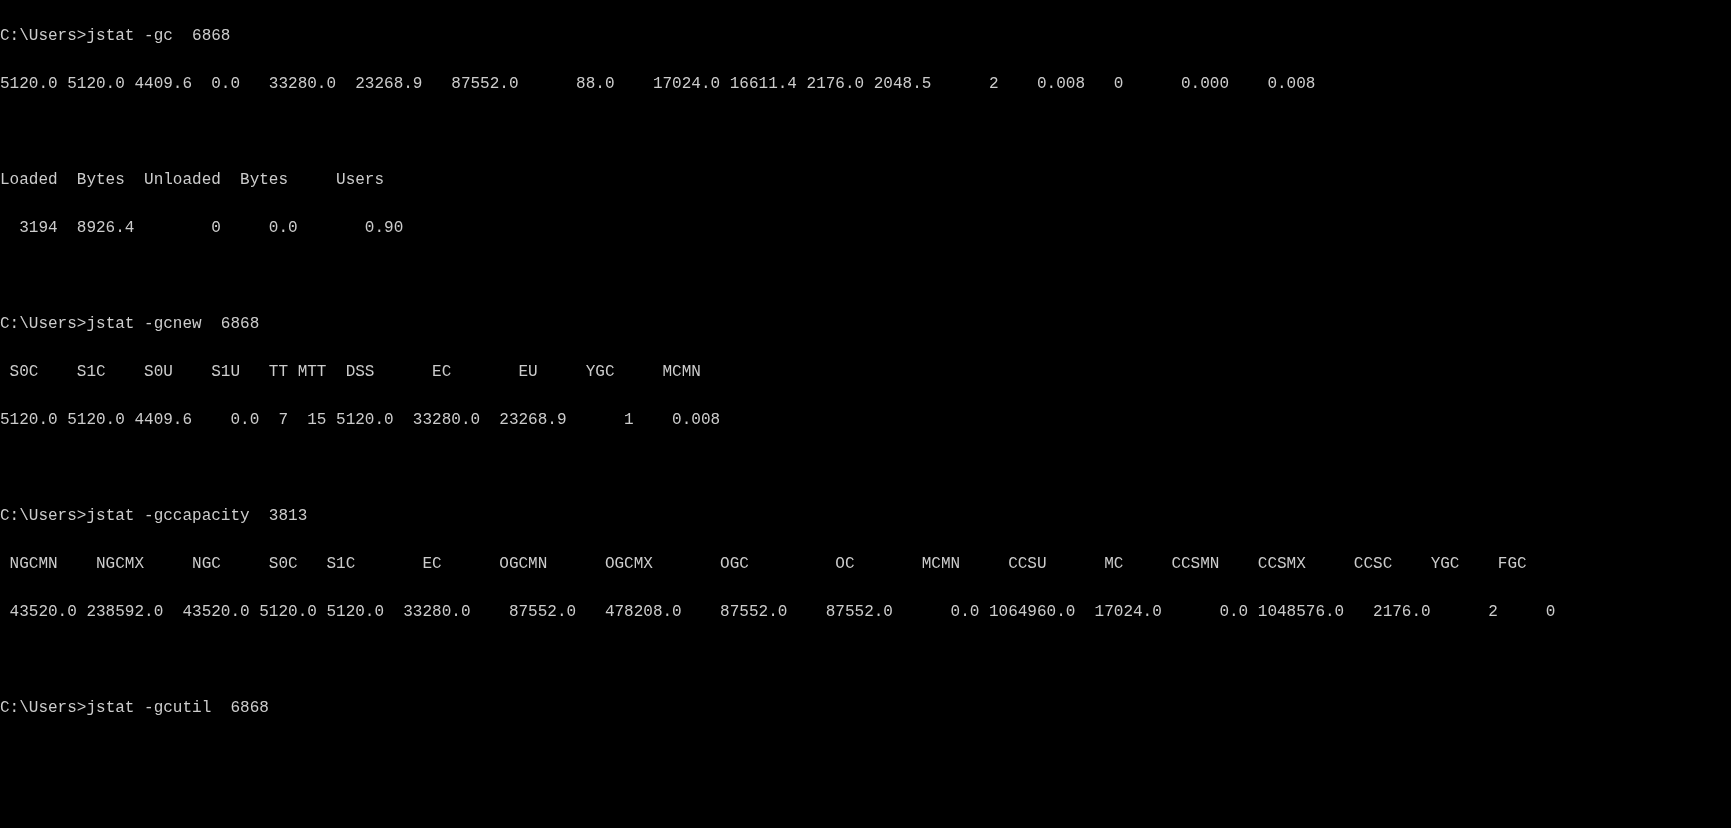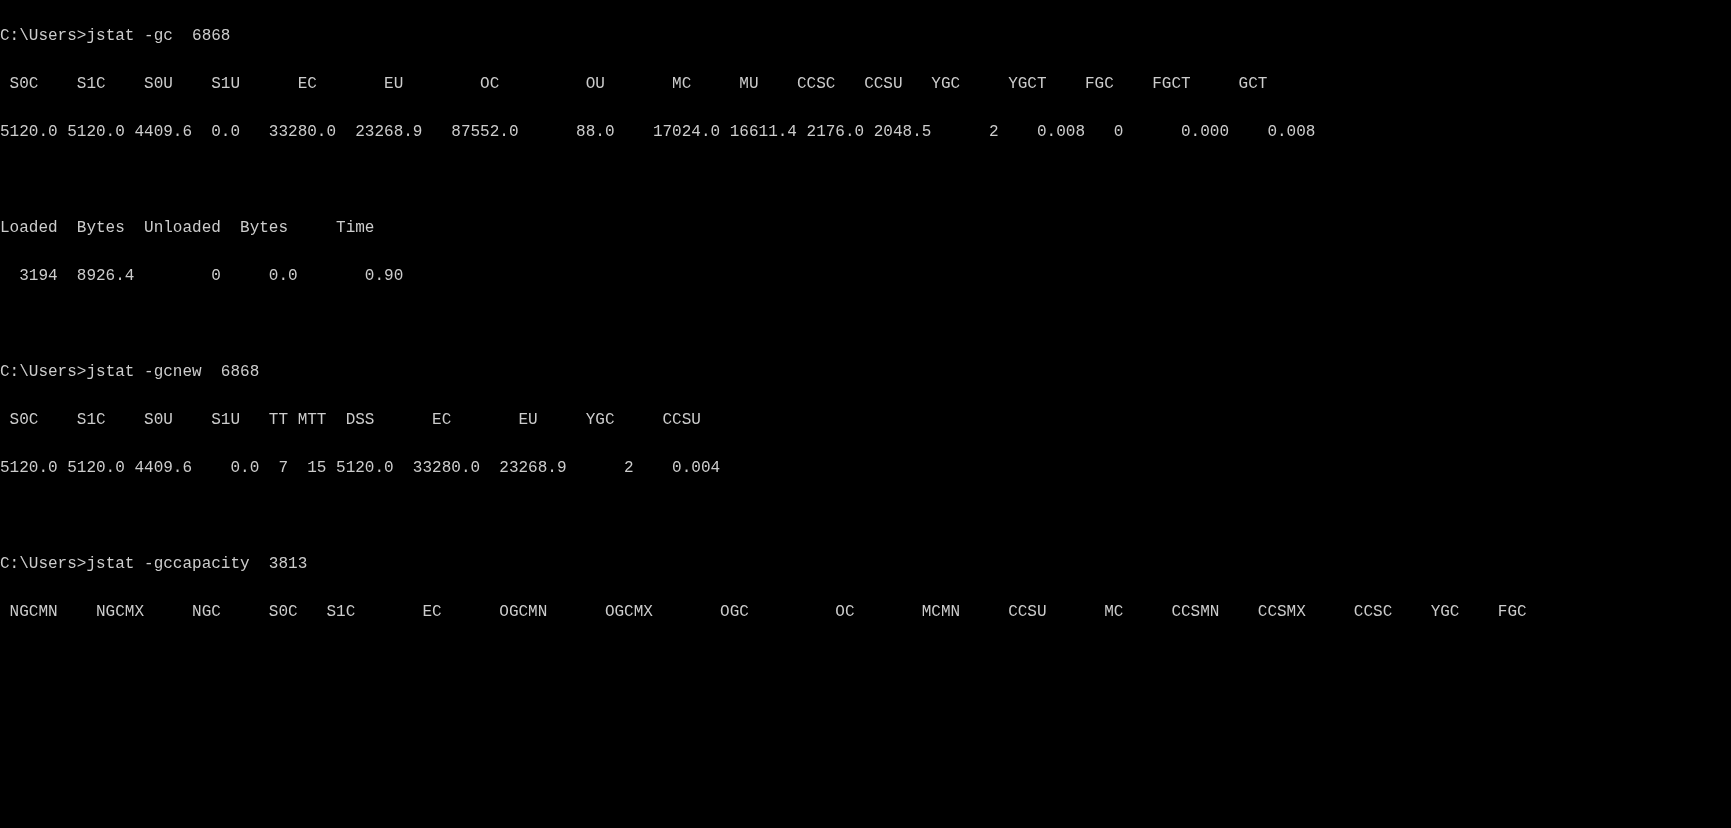--- a/index.html
+++ b/index.html
@@ -20,33 +20,34 @@
   }
   .blank {
     height: 1.5em;
   }
 </style>
 </head>
 <body>
 
 <div class="terminal">
 <div><span>C:\Users&gt;</span><span>jstat -gc  6868</span></div>
-<div> S0C    S1C    S0U    S1U      EC       EU        OC         OU       MC     MU    CCSC   CCSU   YGC     YGCT    FGC    FGCT     GCT</div>
 <div>5120.0 5120.0 4409.6  0.0   33280.0  23268.9   87552.0      88.0    17024.0 16611.4 2176.0 2048.5      2    0.008   0      0.000    0.008</div>
 <div class="blank"></div>
-<div>Loaded  Bytes  Unloaded  Bytes     Time</div>
+<div>Loaded  Bytes  Unloaded  Bytes     Users</div>
 <div>  3194  8926.4        0     0.0       0.90</div>
 <div class="blank"></div>
 <div><span>C:\Users&gt;</span><span>jstat -gcnew  6868</span></div>
-<div> S0C    S1C    S0U    S1U   TT MTT  DSS      EC       EU     YGC     CCSU</div>
-<div>5120.0 5120.0 4409.6    0.0  7  15 5120.0  33280.0  23268.9      2    0.004</div>
+<div> S0C    S1C    S0U    S1U   TT MTT  DSS      EC       EU     YGC     MCMN</div>
+<div>5120.0 5120.0 4409.6    0.0  7  15 5120.0  33280.0  23268.9      1    0.008</div>
 <div class="blank"></div>
 <div><span>C:\Users&gt;</span><span>jstat -gccapacity  3813</span></div>
 <div> NGCMN    NGCMX     NGC     S0C   S1C       EC      OGCMN      OGCMX       OGC         OC       MCMN     CCSU      MC     CCSMN    CCSMX     CCSC    YGC    FGC</div>
+<div> 43520.0 238592.0  43520.0 5120.0 5120.0  33280.0    87552.0   478208.0    87552.0    87552.0      0.0 1064960.0  17024.0      0.0 1048576.0   2176.0      2     0</div>
 <div class="blank"></div>
+<div><span>C:\Users&gt;</span><span>jstat -gcutil  6868</span></div>
 
 
 
 
 
 
 
 
 
 

